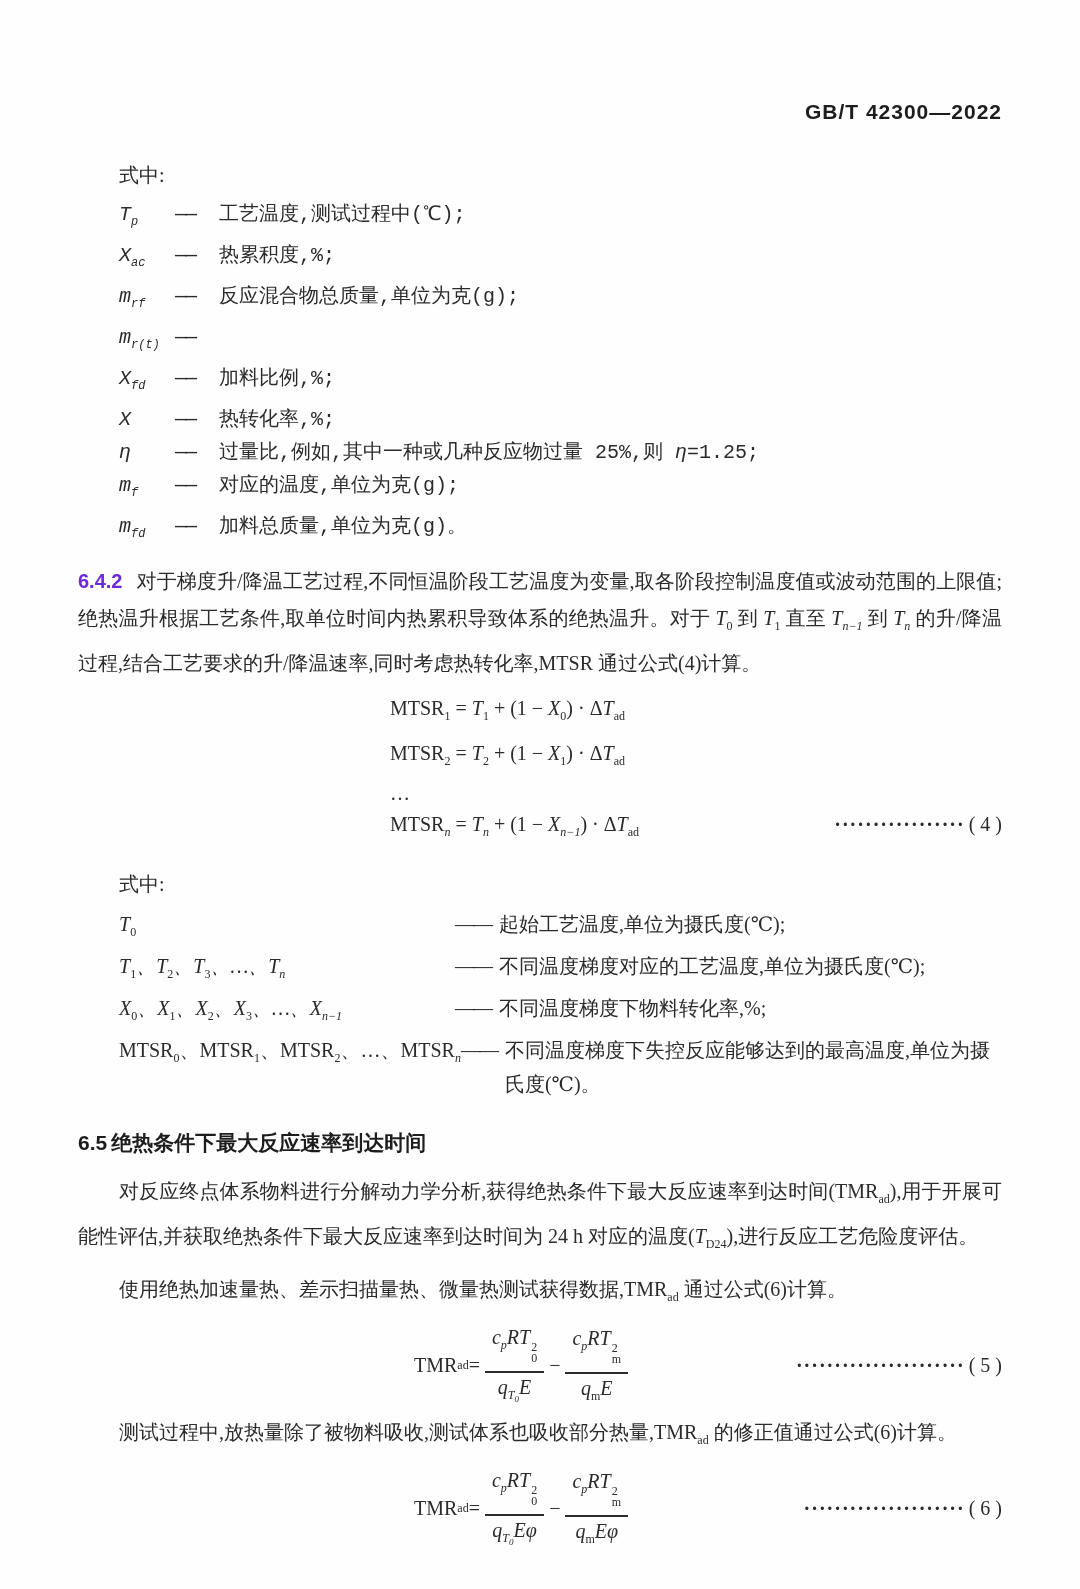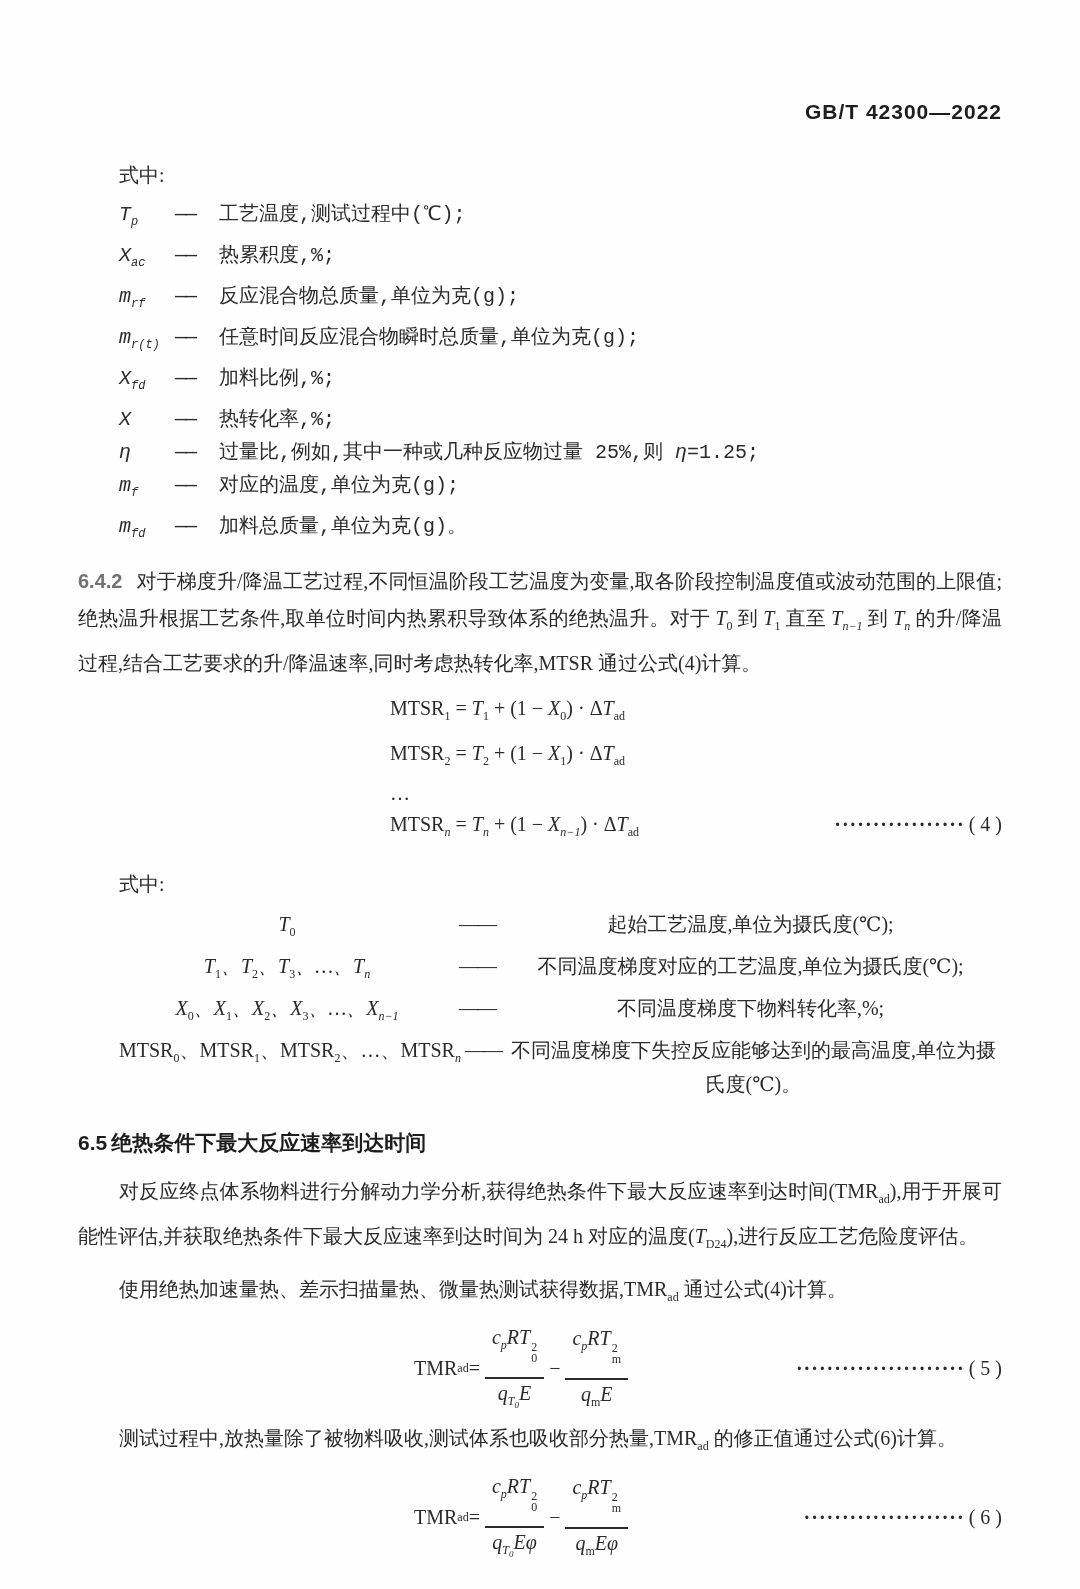--- a/index.html
+++ b/index.html
@@ -11,46 +11,46 @@
   }
   .hdr { text-align:right; font-family:"Liberation Sans","DejaVu Sans",sans-serif;
          font-weight:bold; font-size:21px; letter-spacing:1px; color:#1d1d1d; }
   .kicker { margin:34px 0 6px 41px; line-height:34px; }
   .deflist { margin-left:41px;font-family:Liberation Mono, monospace; }
   .def-row { display:flex; line-height:33px; align-items:baseline; }
   .def-row .sym { flex:0 0 56px; font-style:italic; white-space:nowrap; }
   .def-row .dash { flex:0 0 44px; letter-spacing:-2px; }
   .def-row .dtext { flex:1; }
   .deflist2 { margin-left:41px; }
-  .def2-row { display:flex; line-height:34px; align-items:baseline;text-align:center; }
+  .def2-row { display:flex; line-height:34px; align-items:baseline; }
   .def2-row .sym2 { flex:0 0 336px; white-space:nowrap; }
   .def2-row .dash { flex:0 0 44px; letter-spacing:-2px; }
   .def2-row .dtext { flex:1; }
   .v { font-style:italic; }
   .fn { font-style:normal; }
   sub { font-size:12px; }
   sub sub { font-size:9px; }
   .para { line-height:37px; text-align:justify; margin:8px 0 0 0; }
   .para .cnum { font-family:"Liberation Sans","DejaVu Sans",sans-serif; font-weight:bold;
-                margin-right:14px; color:#737373; }
+                margin-right:14px; color:#6d28d9; }
   .indent { text-indent:41px; }
   .f4block { margin:8px 0 0 312px; }
   .f4line { line-height:37px; white-space:nowrap; }
   .f4line.flex { display:flex; align-items:baseline; white-space:normal; }
   .f4ellipsis { line-height:26px; }
   .leaderwrap { margin-left:auto; white-space:nowrap; }
   .leader { letter-spacing:1px; font-weight:bold; }
   .fnum-label { margin-left:4px; }
   .h65 { margin:28px 0 16px 0; font-family:"Liberation Sans","DejaVu Sans",sans-serif;
          font-weight:bold; font-size:21px; color:#1d1d1d; }
   .h65 .cnum { margin-right:4px; }
   .formula-row { display:flex; align-items:center; margin:10px 0; min-height:76px; }
   .fbody { margin-left:336px; display:inline-flex; align-items:center; white-space:nowrap; }
   .frac { display:inline-flex; flex-direction:column; align-items:center; margin:0 5px; }
-  .frac .fnumr { border-bottom:2px solid #2b2b2b; padding:0 7px 13px 7px; }
+  .frac .fnumr { border-bottom:2px solid #2b2b2b; padding:0 7px 7px 7px; }
   .frac .fden { padding:3px 7px 0 7px; }
   .tss { display:inline-flex; flex-direction:column; align-items:flex-start;
          font-size:12px; line-height:11px; vertical-align:-7px; margin-left:1px; }
 </style>
 </head>
 <body>
 
 <div class="page">
 
   <div class="hdr">GB/T 42300—2022</div>
@@ -69,21 +69,20 @@
       <span class="dtext">热累积度,%;</span>
     </div>
     <div class="def-row">
       <span class="sym"><span>m</span><sub>rf</sub></span>
       <span class="dash">——</span>
       <span class="dtext">反应混合物总质量,单位为克(g);</span>
     </div>
     <div class="def-row">
       <span class="sym"><span>m</span><sub>r(t)</sub></span>
       <span class="dash">——</span>
-      <span class="dtext">任意时间反应混合物瞬时总质量,单位为克(g);</span>
     </div>
     <div class="def-row">
       <span class="sym"><span>X</span><sub>fd</sub></span>
       <span class="dash">——</span>
       <span class="dtext">加料比例,%;</span>
     </div>
     <div class="def-row">
       <span class="sym"><span>X</span></span>
       <span class="dash">——</span>
       <span class="dtext">热转化率,%;</span>
@@ -149,21 +148,21 @@
 
   <div class="h65">
     <span class="cnum">6.5</span><span>绝热条件下最大反应速率到达时间</span>
   </div>
 
   <div class="para indent">
     <span>对反应终点体系物料进行分解动力学分析,获得绝热条件下最大反应速率到达时间(</span><span class="fn">TMR</span><sub>ad</sub><span>),用于开展可能性评估,并获取绝热条件下最大反应速率到达时间为 24 h 对应的温度(</span><span class="v">T</span><sub>D24</sub><span>),进行反应工艺危险度评估。</span>
   </div>
 
   <div class="para indent">
-    <span>使用绝热加速量热、差示扫描量热、微量热测试获得数据,</span><span class="fn">TMR</span><sub>ad</sub><span> 通过公式(4)计算。</span>
+    <span>使用绝热加速量热、差示扫描量热、微量热测试获得数据,</span><span class="fn">TMR</span><sub>ad</sub><span> 通过公式(6)计算。</span>
   </div>
 
   <div class="formula-row">
     <span class="fbody">
       <span class="fn">TMR</span>
         <sub>ad</sub>
         <span> = </span>
       <span class="frac">
         <span class="fnumr"><span class="v">c</span><sub class="v">p</sub><span class="v">R</span><span class="v">T</span><span class="tss">
               <span>2</span>

